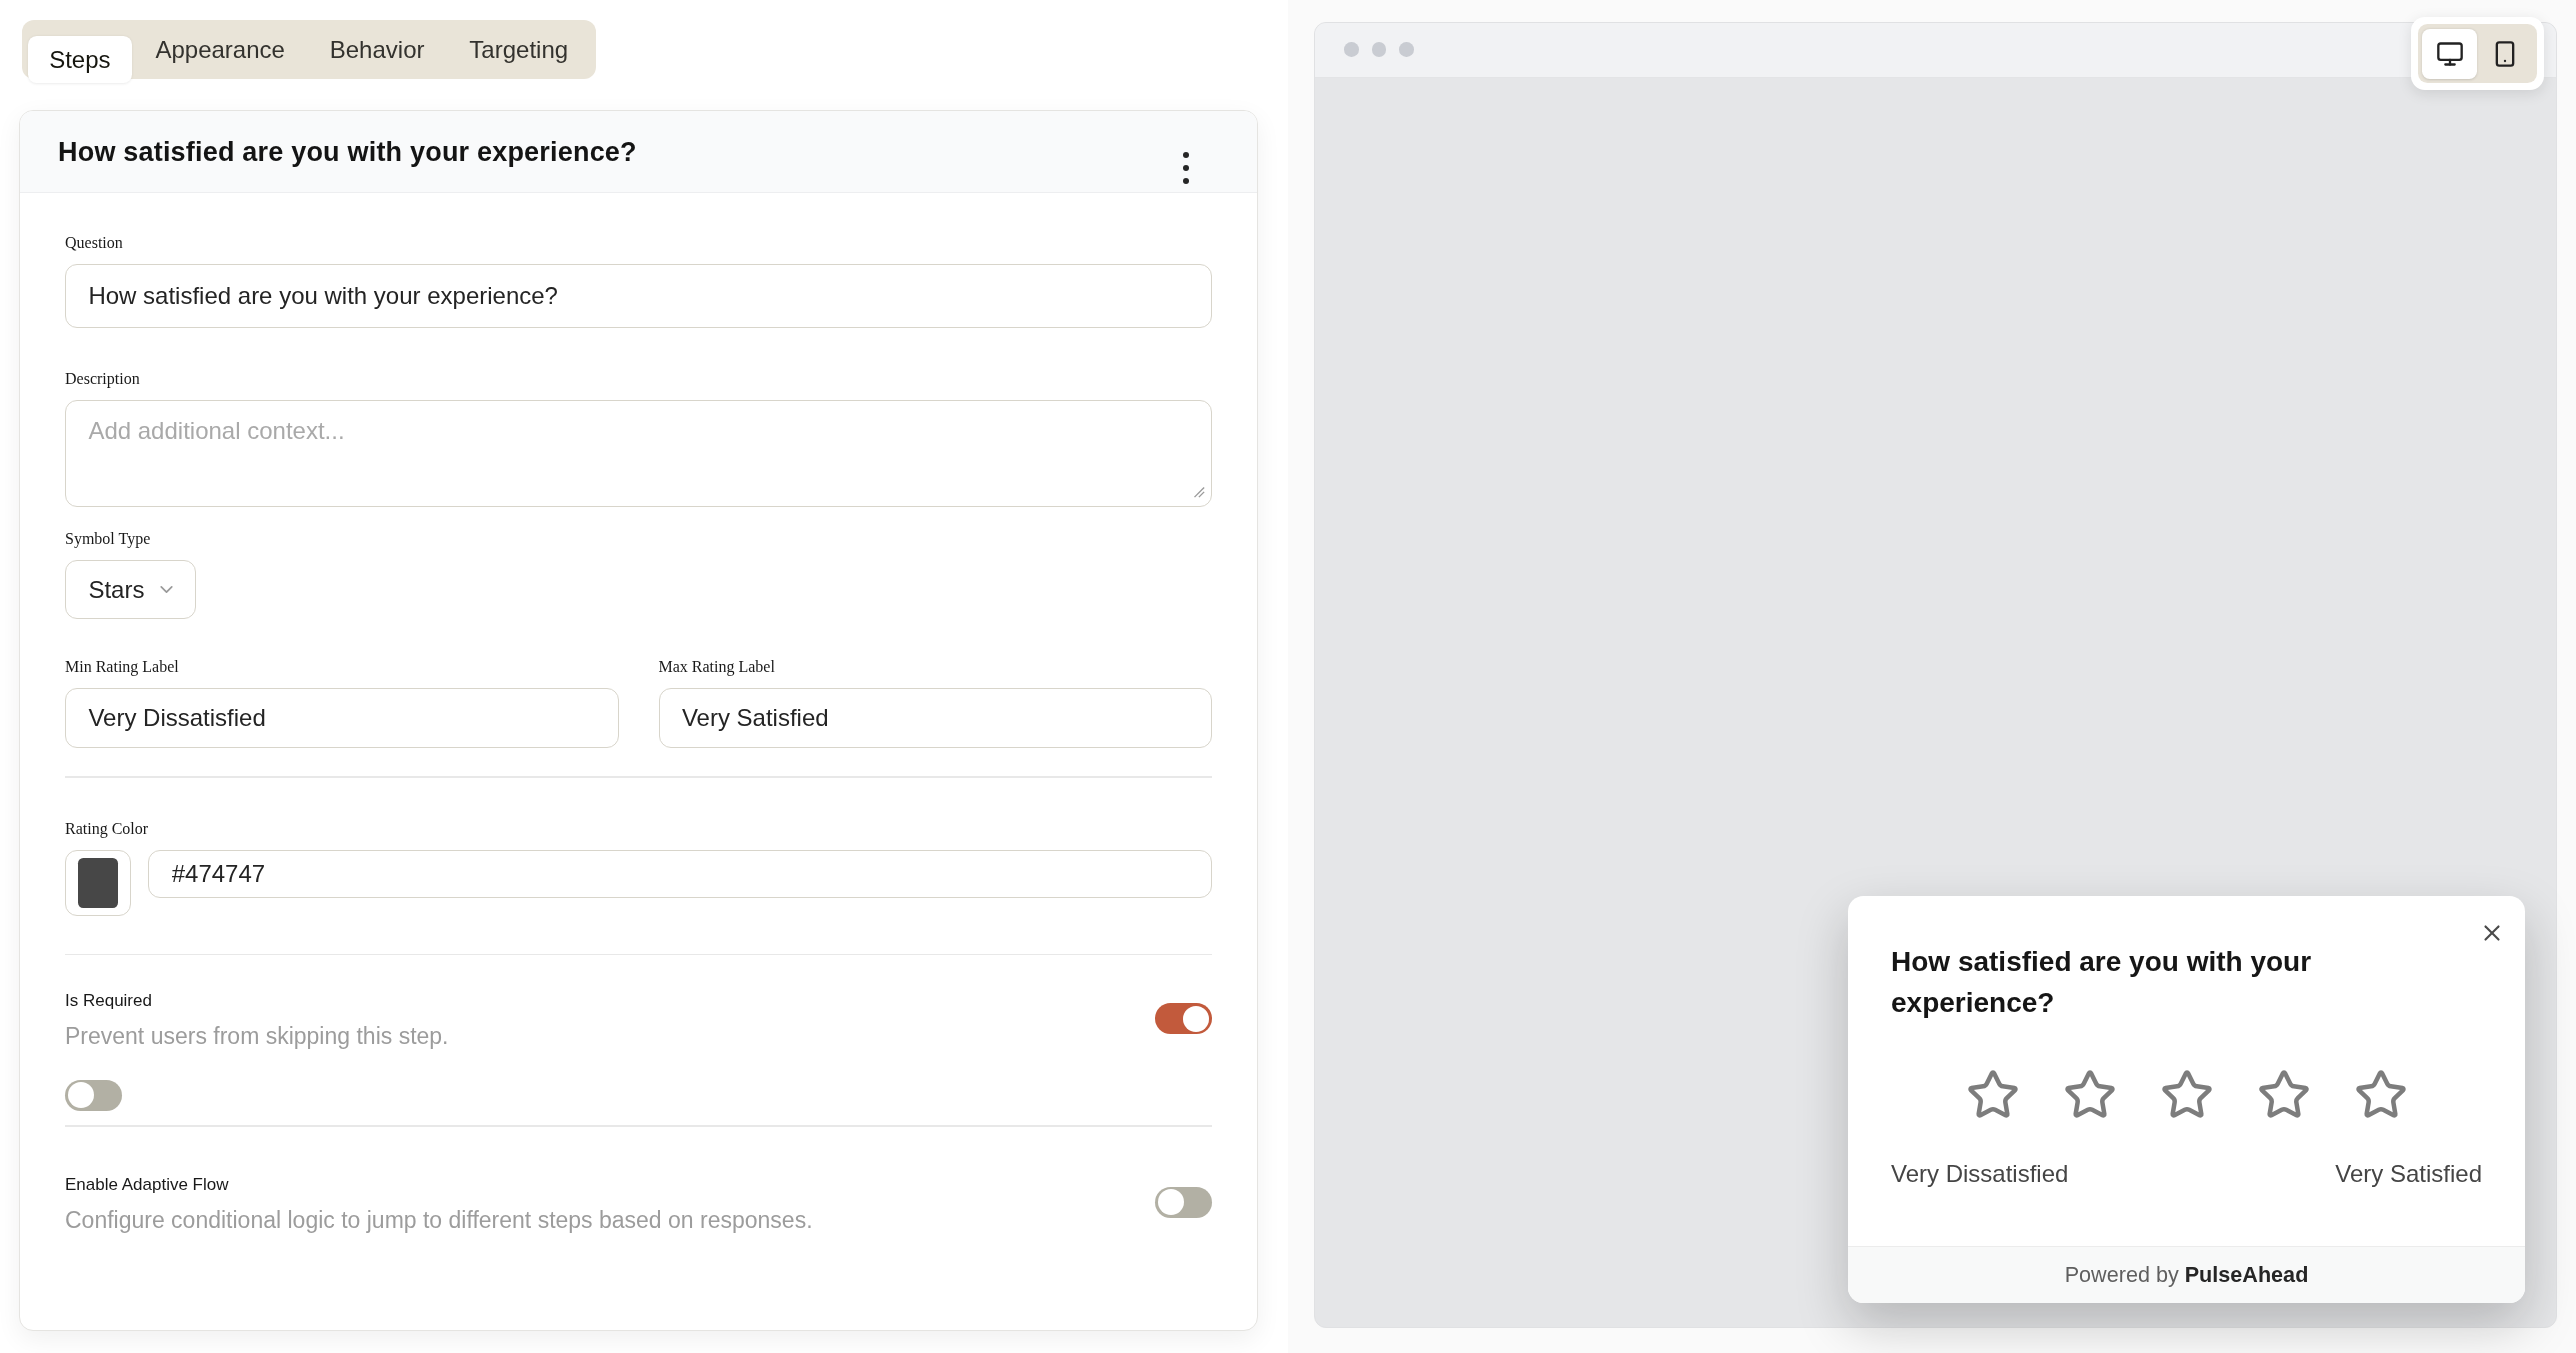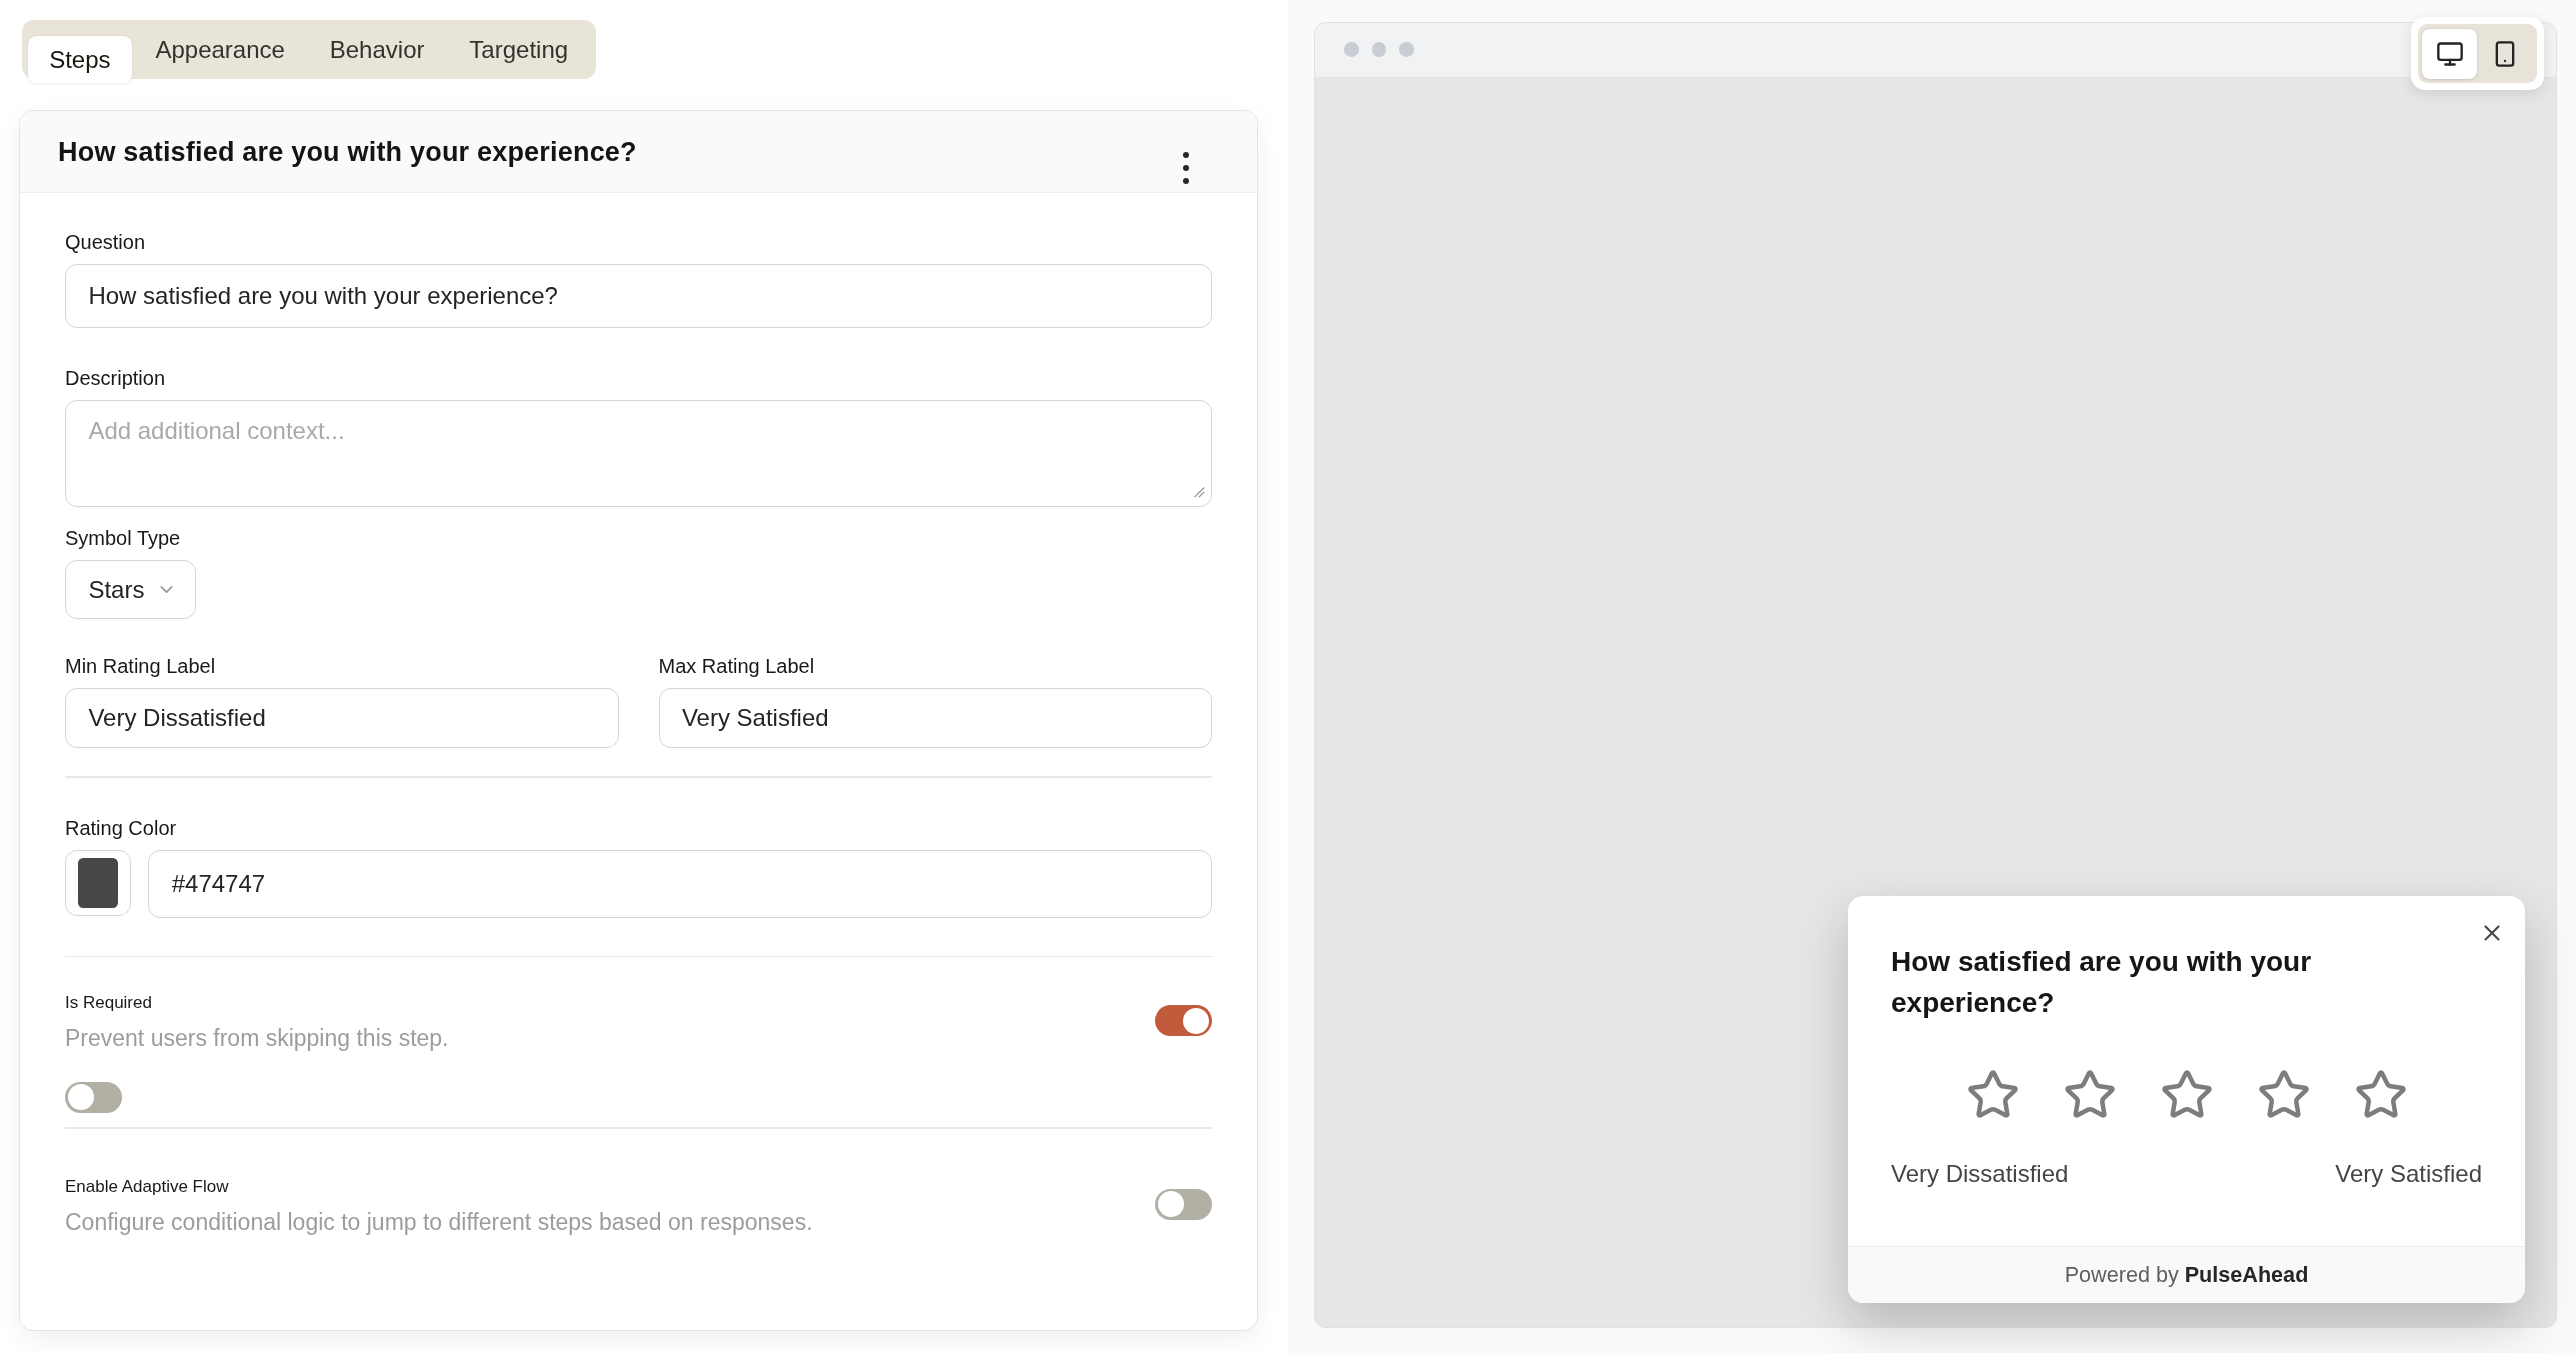--- a/index.html
+++ b/index.html
@@ -18,21 +18,21 @@
   .card { position:absolute; left:19px; top:110px; width:1239px; height:1221px; background:#fff;
     border:0.9px solid #e5e4e1; border-radius:14px; box-shadow:0 8.6px 26px rgba(0,0,0,.06); overflow:hidden; }
   .card-header { position:relative; background:#f9fafb; border-bottom:0.9px solid #edeef0; padding:26px 38px 24px 38px; }
   .card-title { font-size:27px; font-weight:700; color:#141414; letter-spacing:0.2px; }
   .card-subtitle { margin-top:10.4px; font-size:22.4px; color:#8f8f8f; }
   .kebab { position:absolute; right:52px; top:29px; width:38px; height:55px; display:flex; flex-direction:column;
     align-items:center; justify-content:center; gap:7px; cursor:pointer; }
   .kebab i { width:6px; height:6px; border-radius:50%; background:#262626; }
 
   .card-body { padding:35px 45px 21px 45px; }
-  .field-label { font-size:20px; color:#191919; line-height:29px; margin-bottom:7px; }
+  .field-label { font-size:16px; color:#191919; line-height:29px; margin-bottom:7px;font-family:Liberation Serif, serif; }
   .text-input { width:100%; height:64px; border:1.7px solid #d8d5cb; border-radius:12px; padding:0 22.4px;
     font-size:24px; color:#242424; font-family:"Liberation Sans", sans-serif; background:#fff; outline:none; }
   .mb-q { margin-bottom:36px; }
   .area-wrap { position:relative; margin-bottom:17px; }
   textarea.area { width:100%; height:107px; border:1.7px solid #d8d5cb; border-radius:12px; padding:15.5px 22.4px;
     font-size:24px; color:#242424; font-family:"Liberation Sans", sans-serif; resize:none; outline:none; display:block; }
   textarea.area::placeholder { color:#a9a9a9; }
   .resize-grip { position:absolute; right:7px; bottom:8.6px; }
 
   .select-box { display:inline-flex; align-items:center; gap:12px; height:59px; padding:0 17.3px 0 22.4px;
@@ -43,21 +43,21 @@
 
   .divider { height:1.7px; background:#e8e8e8; border:none; }
   .div-a { margin-bottom:36px; }
   .div-b { margin-bottom:31px; }
   .div-c { margin-bottom:43px; }
 
   .color-row { display:flex; align-items:stretch; gap:17.3px; margin-bottom:38px; }
   .swatch-btn { width:66px; height:66px; border:1.7px solid #d8d5cb; border-radius:12px; background:#fff;
     display:flex; align-items:center; justify-content:center; cursor:pointer; flex:0 0 auto; }
   .swatch-inner { width:40px; height:50px; border-radius:5.2px; }
-  .color-row .text-input { height:68px; }
+  .color-row .text-input { height:48px; }
 
   .toggle-row { display:flex; align-items:center; justify-content:space-between; }
   .t-mb-a { margin-bottom:28.5px; } .t-mb-b { margin-bottom:14px; }
   .toggle-text .t-label { font-size:17px; color:#191919; line-height:29px; }
   .toggle-text .t-desc { font-size:23px; color:#9c9c9c; line-height:29px; margin-top:7px; }
   .toggle { position:relative; width:57px; height:31px; border-radius:15.5px; flex:0 0 auto; cursor:pointer; }
   .toggle .knob { position:absolute; top:2.6px; width:26px; height:26px; border-radius:50%; background:#fff; }
   .toggle.on { background:#c25a3c; }
   .toggle.on .knob { right:2.6px; }
   .toggle.off { background:#b2b0a4; }

